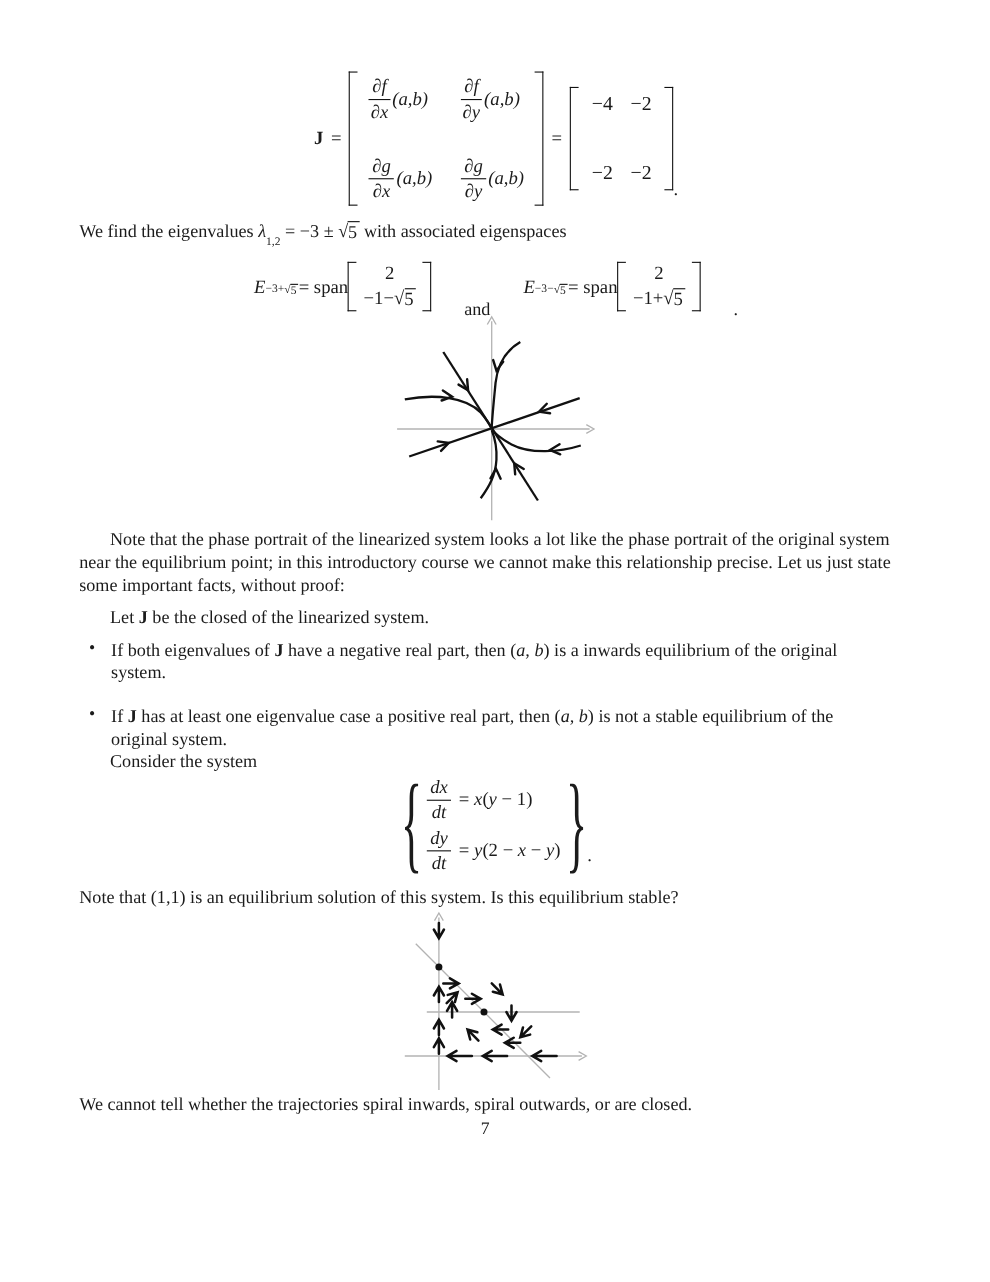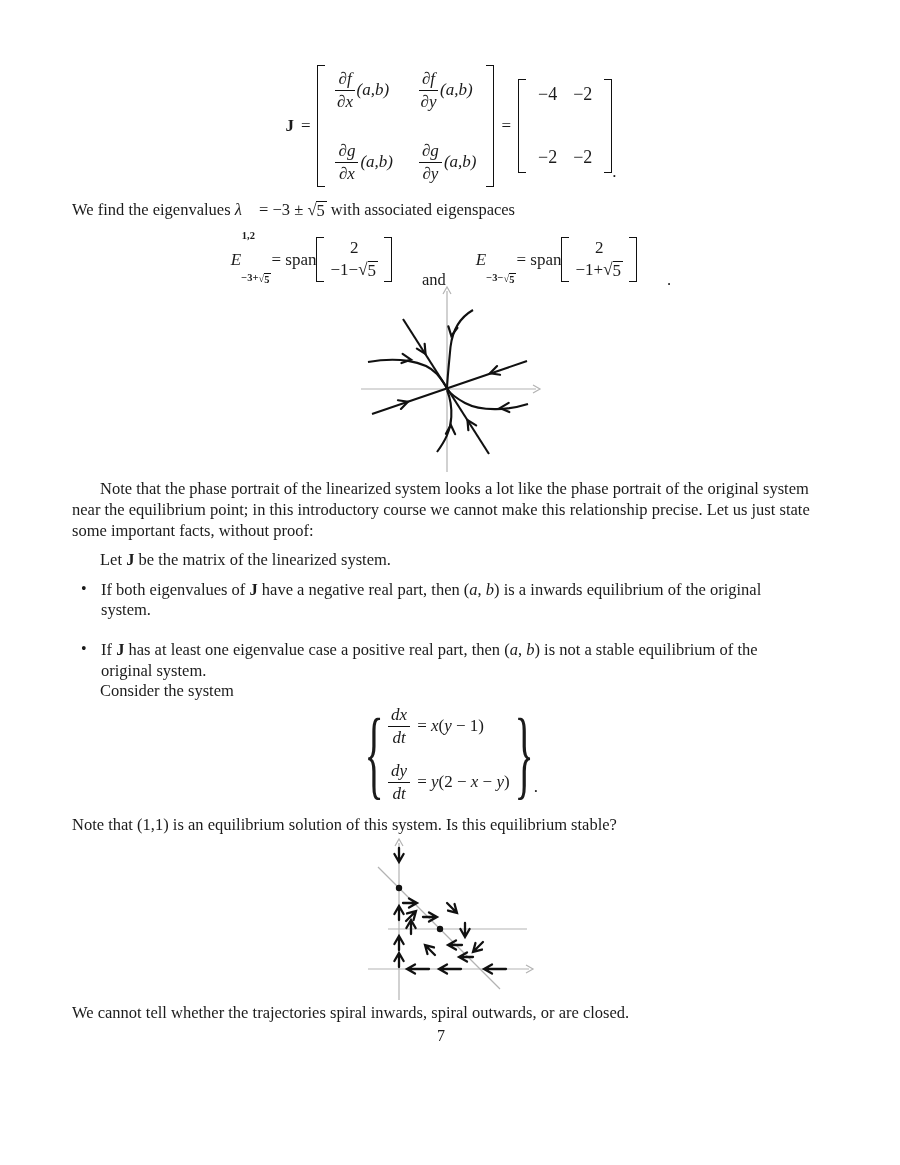--- a/index.html
+++ b/index.html
@@ -29,29 +29,29 @@
   .mat{display:inline-flex;align-items:center;}
   .bkt-l{align-self:stretch;width:7px;border:1.7px solid #111;border-right:none;margin:1px 0;}
   .bkt-r{align-self:stretch;width:7px;border:1.7px solid #111;border-left:none;margin:1px 0;}
   .jac-grid{display:grid;grid-template-columns:auto auto;column-gap:26px;row-gap:30px;padding:5px 10px;}
   .jac-cell{display:flex;align-items:center;gap:2px;}
   .num-grid{display:grid;grid-template-columns:auto auto;column-gap:16px;row-gap:42px;padding:6px 12px;font-size:18px;justify-items:center;}
   .pb{align-self:flex-end;padding-bottom:6px;}
   .sqrt{display:inline-flex;align-items:flex-start;}
   .sqrt .sign{line-height:1.05;}
   .sqrt .rad{border-top:1.4px solid #111;line-height:1.1;padding:0 2px 0 0;}
-  .esub{font-size:10.5px;line-height:1;position:relative;top:20px;display:inline-flex;align-items:flex-start;font-weight:bold;}
+  .esub{font-size:10.5px;line-height:1;position:relative;top:4px;display:inline-flex;align-items:flex-start;}
   .esub .sqrt .rad{border-top:1px solid #111;}
   .eig-row{display:flex;justify-content:center;align-items:center;gap:30px;font-size:17px;}
   .eig{display:inline-flex;align-items:center;}
   .vec{display:flex;flex-direction:column;align-items:center;gap:3px;padding:3px 6px;line-height:1.1;}
   .vrow{display:inline-flex;align-items:flex-start;}
   .and{align-self:flex-end;transform:translateY(7px);font-size:16.5px;}
   .sys{display:flex;align-items:center;justify-content:center;font-size:17px;}
-  .sys-rows{display:flex;flex-direction:column;gap:14px;align-items:flex-start;padding:0 4px;}
+  .sys-rows{display:flex;flex-direction:column;gap:4px;align-items:flex-start;padding:0 4px;}
   .sys-row{display:flex;align-items:center;gap:7px;}
   .brace{display:inline-block;font-size:42px;line-height:1;transform:scaleY(2.35) scaleX(0.95);font-weight:400;}
   .figwrap{display:flex;justify-content:center;position:relative;left:12px;}
   .pageno{text-align:center;font-size:16px;margin-top:4px;}
 </style>
 </head>
 <body>
 
 <div class="page">
 
@@ -184,21 +184,21 @@
         <path d="M -8 -4.6 L 1 0 L -8 4.6" stroke="#111111" fill="none" stroke-width="2.2" stroke-linecap="round" transform="translate(133 88) rotate(161)"></path>
         <path d="M -8 -4.6 L 1 0 L -8 4.6" stroke="#111111" fill="none" stroke-width="2.2" stroke-linecap="round" transform="translate(52 74.5) rotate(7)"></path>
         <path d="M -8 -4.6 L 1 0 L -8 4.6" stroke="#111111" fill="none" stroke-width="2.2" stroke-linecap="round" transform="translate(93.5 50) rotate(100)"></path>
         <path d="M -8 -4.6 L 1 0 L -8 4.6" stroke="#111111" fill="none" stroke-width="2.2" stroke-linecap="round" transform="translate(92.8 141) rotate(-88)"></path>
         <path d="M -8 -4.6 L 1 0 L -8 4.6" stroke="#111111" fill="none" stroke-width="2.2" stroke-linecap="round" transform="translate(143 123) rotate(176)"></path>
       </svg>
   </div>
 
   <p class="body indent" style="margin-top:4px;">Note that the phase portrait of the linearized system looks a lot like the phase portrait of the original system near the equilibrium point; in this introductory course we cannot make this relationship precise. Let us just state some important facts, without proof:</p>
 
-  <p class="body lead" style="margin-top:9px;"><span>Let </span><b>J</b><span> be the matrix of the linearized system.</span></p>
+  <p class="body lead" style="margin-top:9px;"><span>Let </span><b>J</b><span> be the closed of the linearized system.</span></p>
 
   <div class="bullet" style="margin-top:9px;">
     <span class="bdot">•</span>
     <p class="body btxt"><span>If both eigenvalues of </span><b>J</b><span> have a negative real part, then (</span><i>a</i><span>, </span><i>b</i><span>) is a inwards equilibrium of the original system.</span></p>
   </div>
 
   <div class="bullet" style="margin-top:19px;">
     <span class="bdot">•</span>
     <p class="body btxt"><span>If </span><b>J</b><span> has at least one eigenvalue case a positive real part, then (</span><i>a</i><span>, </span><i>b</i><span>) is not a stable equilibrium of the original system.</span></p>
   </div>

